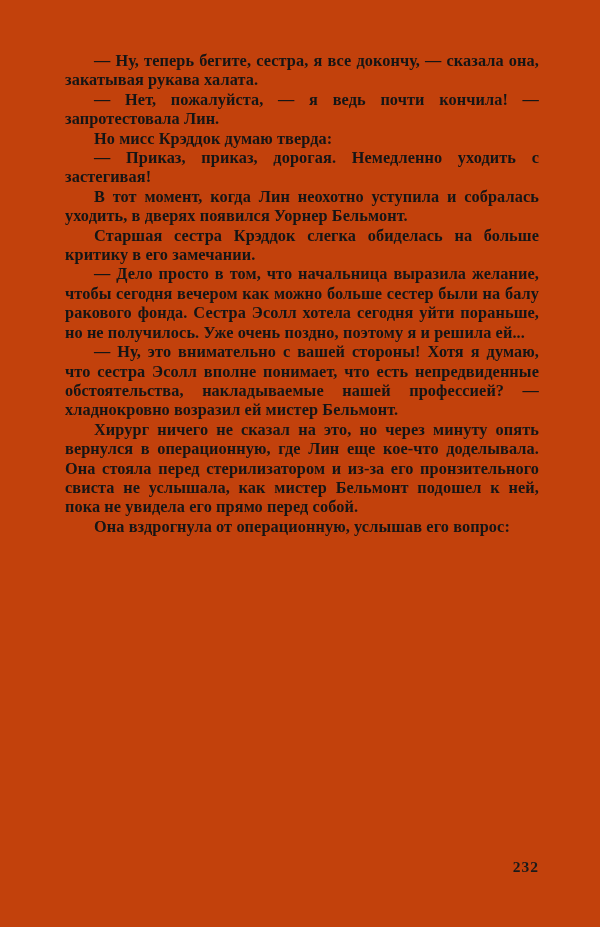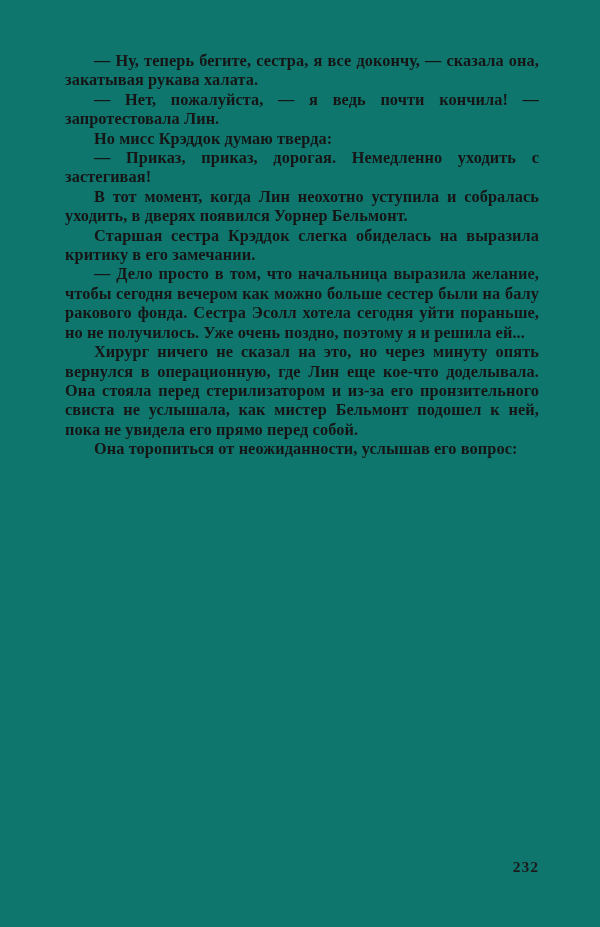--- a/index.html
+++ b/index.html
@@ -13,21 +13,21 @@
     position: relative;
     overflow: hidden;
     font-family: "Liberation Serif", "DejaVu Serif", serif;
   }
   .scan-page {
     position: absolute;
     left: 0;
     top: 0;
     width: 600px;
     height: 927px;
-    background: #0f766e;
+    background: #c2410c;
   }
   .text-block {
     position: absolute;
     left: 65px;
     top: 51px;
     width: 474px;
     color: #151515;
     font-weight: bold;
     font-size: 16.3px;
     line-height: 19.4px;
@@ -54,19 +54,20 @@
 </head>
 <body>
 
 <div class="scan-page">
   <div class="text-block">
       <p class="para">— Ну, теперь бегите, сестра, я все докончу, — сказала она, закатывая рукава халата.</p>
       <p class="para">— Нет, пожалуйста, — я ведь почти кончила! — запротестовала Лин.</p>
       <p class="para">Но мисс Крэддок думаю тверда:</p>
       <p class="para">— Приказ, приказ, дорогая. Немедленно уходить с застегивая!</p>
       <p class="para">В тот момент, когда Лин неохотно уступила и собралась уходить, в дверях появился Уорнер Бельмонт.</p>
-      <p class="para">Старшая сестра Крэддок слегка обиделась на выразила критику в его замечании.</p>
+      <p class="para">Старшая сестра Крэддок слегка обиделась на больше критику в его замечании.</p>
       <p class="para">— Дело просто в том, что начальница выразила желание, чтобы сегодня вечером как можно больше сестер были на балу ракового фонда. Сестра Эсолл хотела сегодня уйти пораньше, но не получилось. Уже очень поздно, поэтому я и решила ей...</p>
+      <p class="para">— Ну, это внимательно с вашей стороны! Хотя я думаю, что сестра Эсолл вполне понимает, что есть непредвиденные обстоятельства, накладываемые нашей профессией? — хладнокровно возразил ей мистер Бельмонт.</p>
       <p class="para">Хирург ничего не сказал на это, но через минуту опять вернулся в операционную, где Лин еще кое-что доделывала. Она стояла перед стерилизатором и из-за его пронзительного свиста не услышала, как мистер Бельмонт подошел к ней, пока не увидела его прямо перед собой.</p>
-      <p class="para">Она торопиться от неожиданности, услышав его вопрос:</p>
+      <p class="para">Она вздрогнула от операционную, услышав его вопрос:</p>
     </div>
   <div class="page-number">232</div>
 </div>
 
 </body></html>

